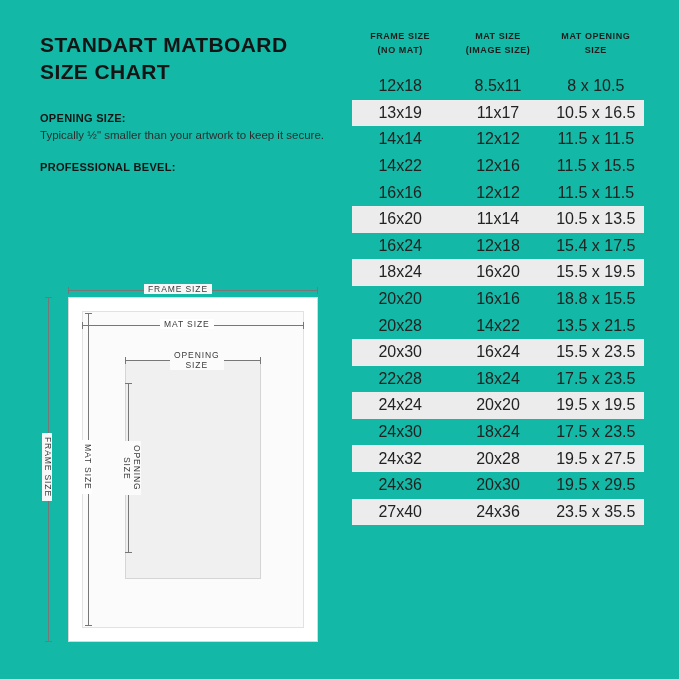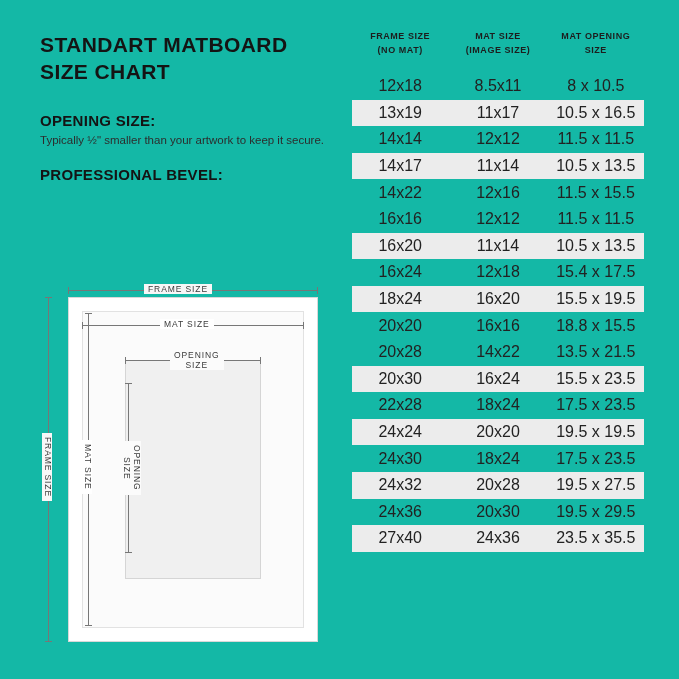--- a/index.html
+++ b/index.html
@@ -34,21 +34,21 @@
     letter-spacing: 0.4px;
     line-height: 1.28;
     margin: 0 0 26px 0;
     color: #141414;
     text-transform: uppercase;
   }
   .note-block {
     margin-bottom: 18px;
   }
   .note-head {
-    font-size: 15px;
+    font-size: 11px;
     font-weight: bold;
     letter-spacing: 0.3px;
     margin-bottom: 3px;
     color: #141414;
     text-transform: uppercase;
   }
   .note-body {
     font-size: 11.5px;
     line-height: 1.45;
     color: #2d2d2d;
@@ -271,25 +271,20 @@
         <tr class="alt">
             <td>13x19</td>
             <td>11x17</td>
             <td>10.5 x 16.5</td>
           </tr>
         <tr>
             <td>14x14</td>
             <td>12x12</td>
             <td>11.5 x 11.5</td>
           </tr>
-        <tr class="alt">
-            <td>14x17</td>
-            <td>11x14</td>
-            <td>10.5 x 13.5</td>
-          </tr>
         <tr>
             <td>14x22</td>
             <td>12x16</td>
             <td>11.5 x 15.5</td>
           </tr>
         <tr>
             <td>16x16</td>
             <td>12x12</td>
             <td>11.5 x 11.5</td>
           </tr>

